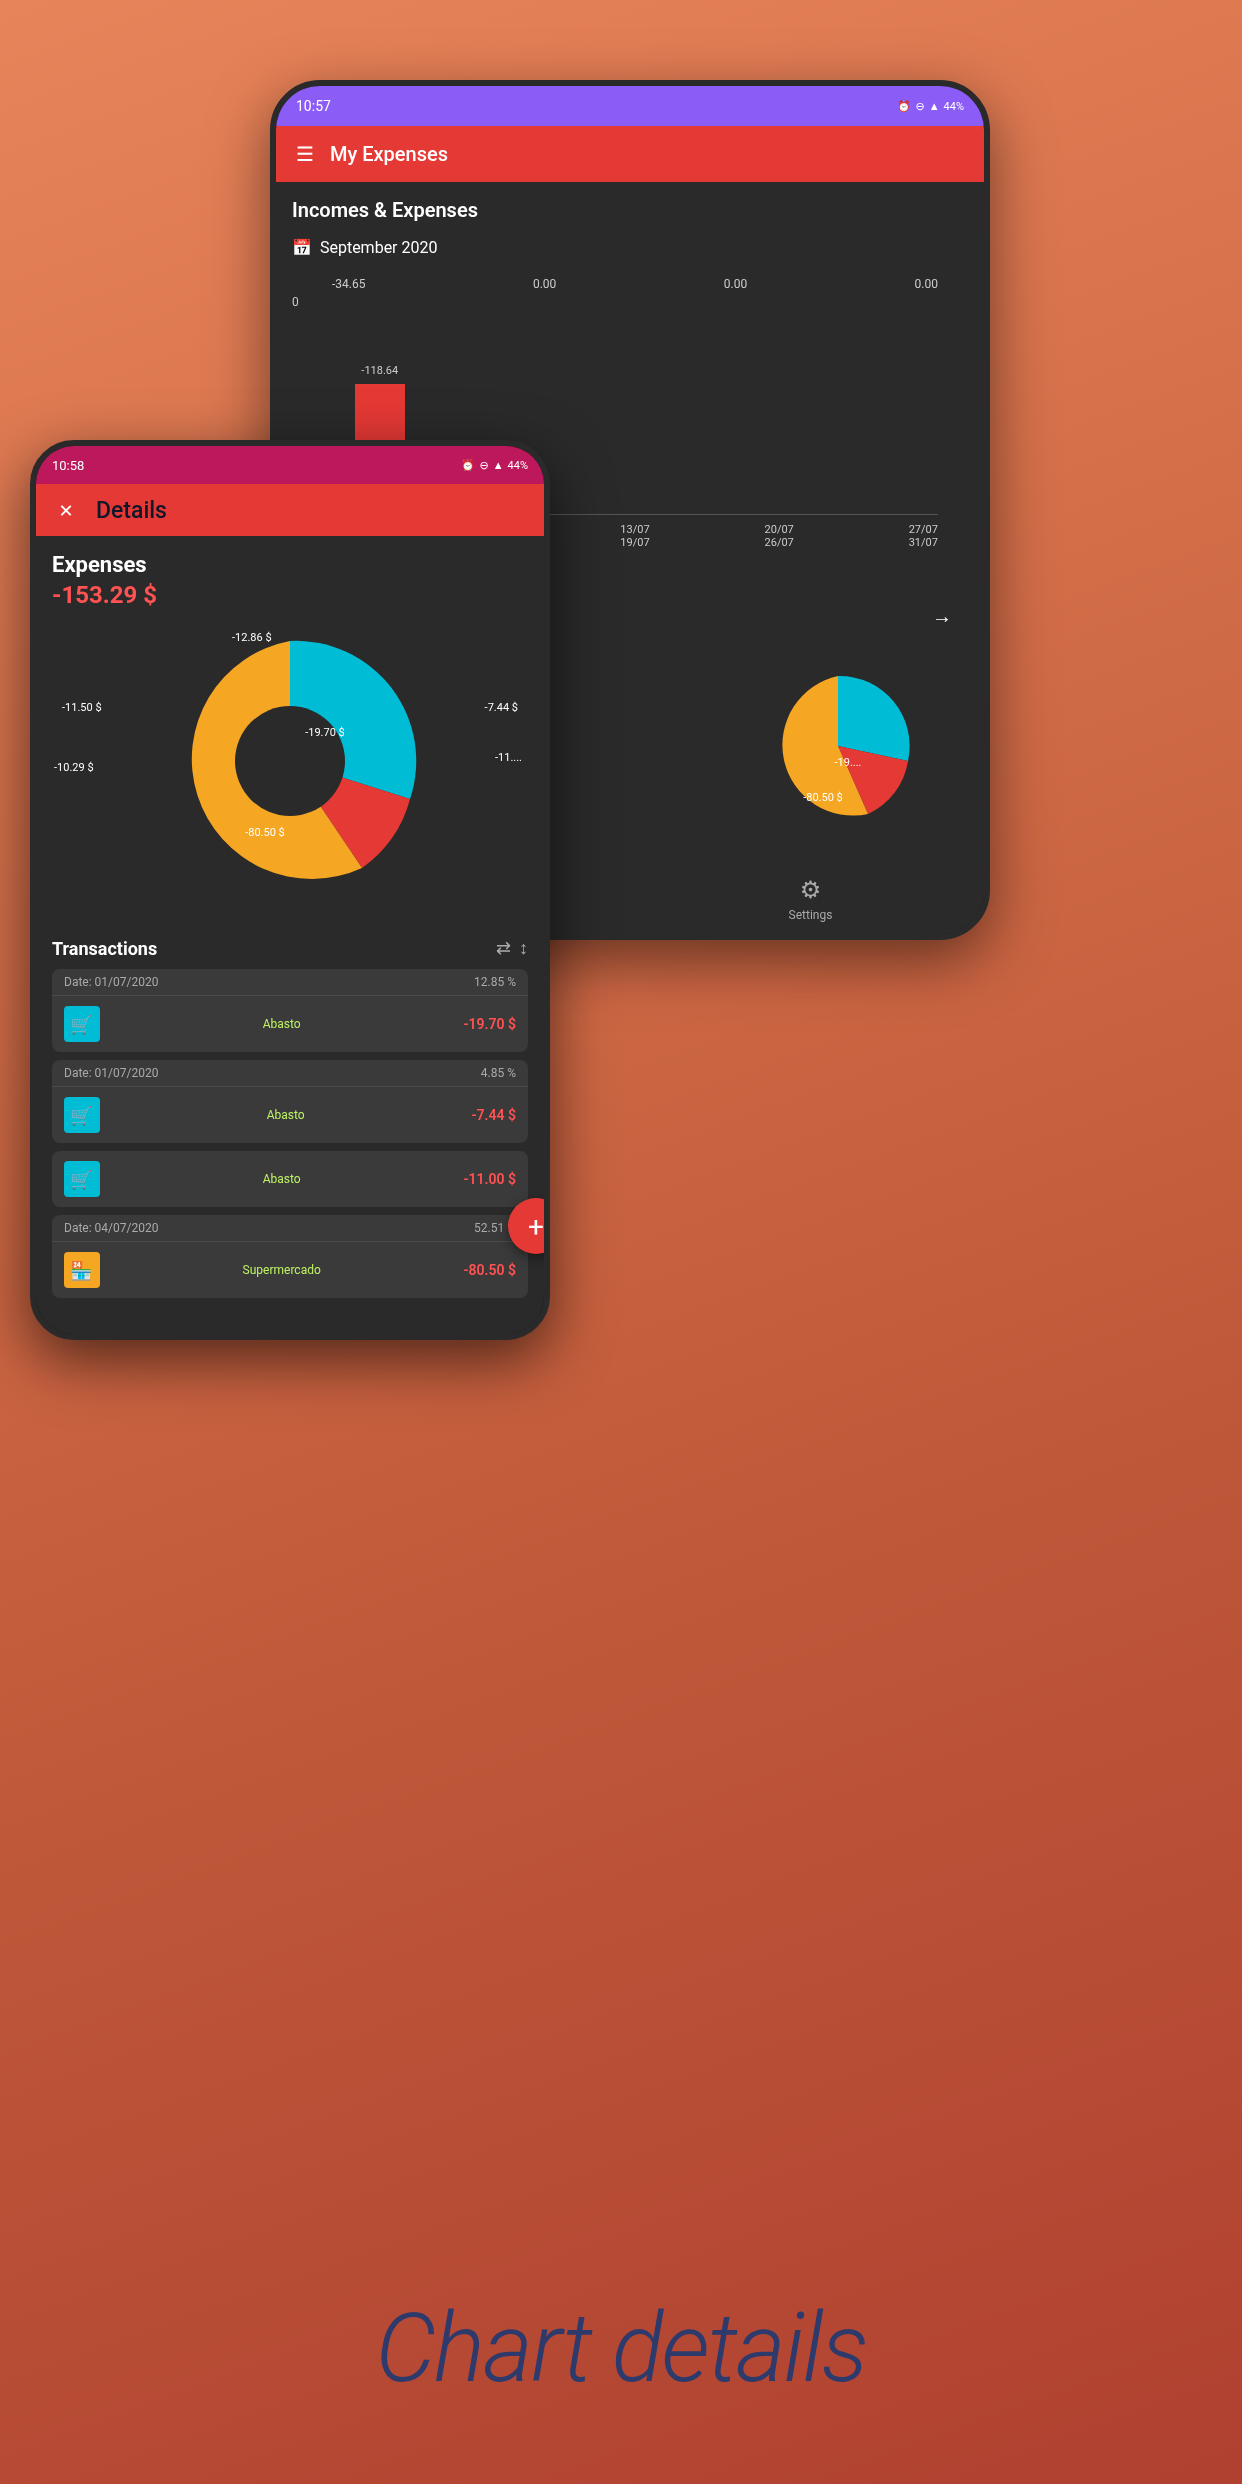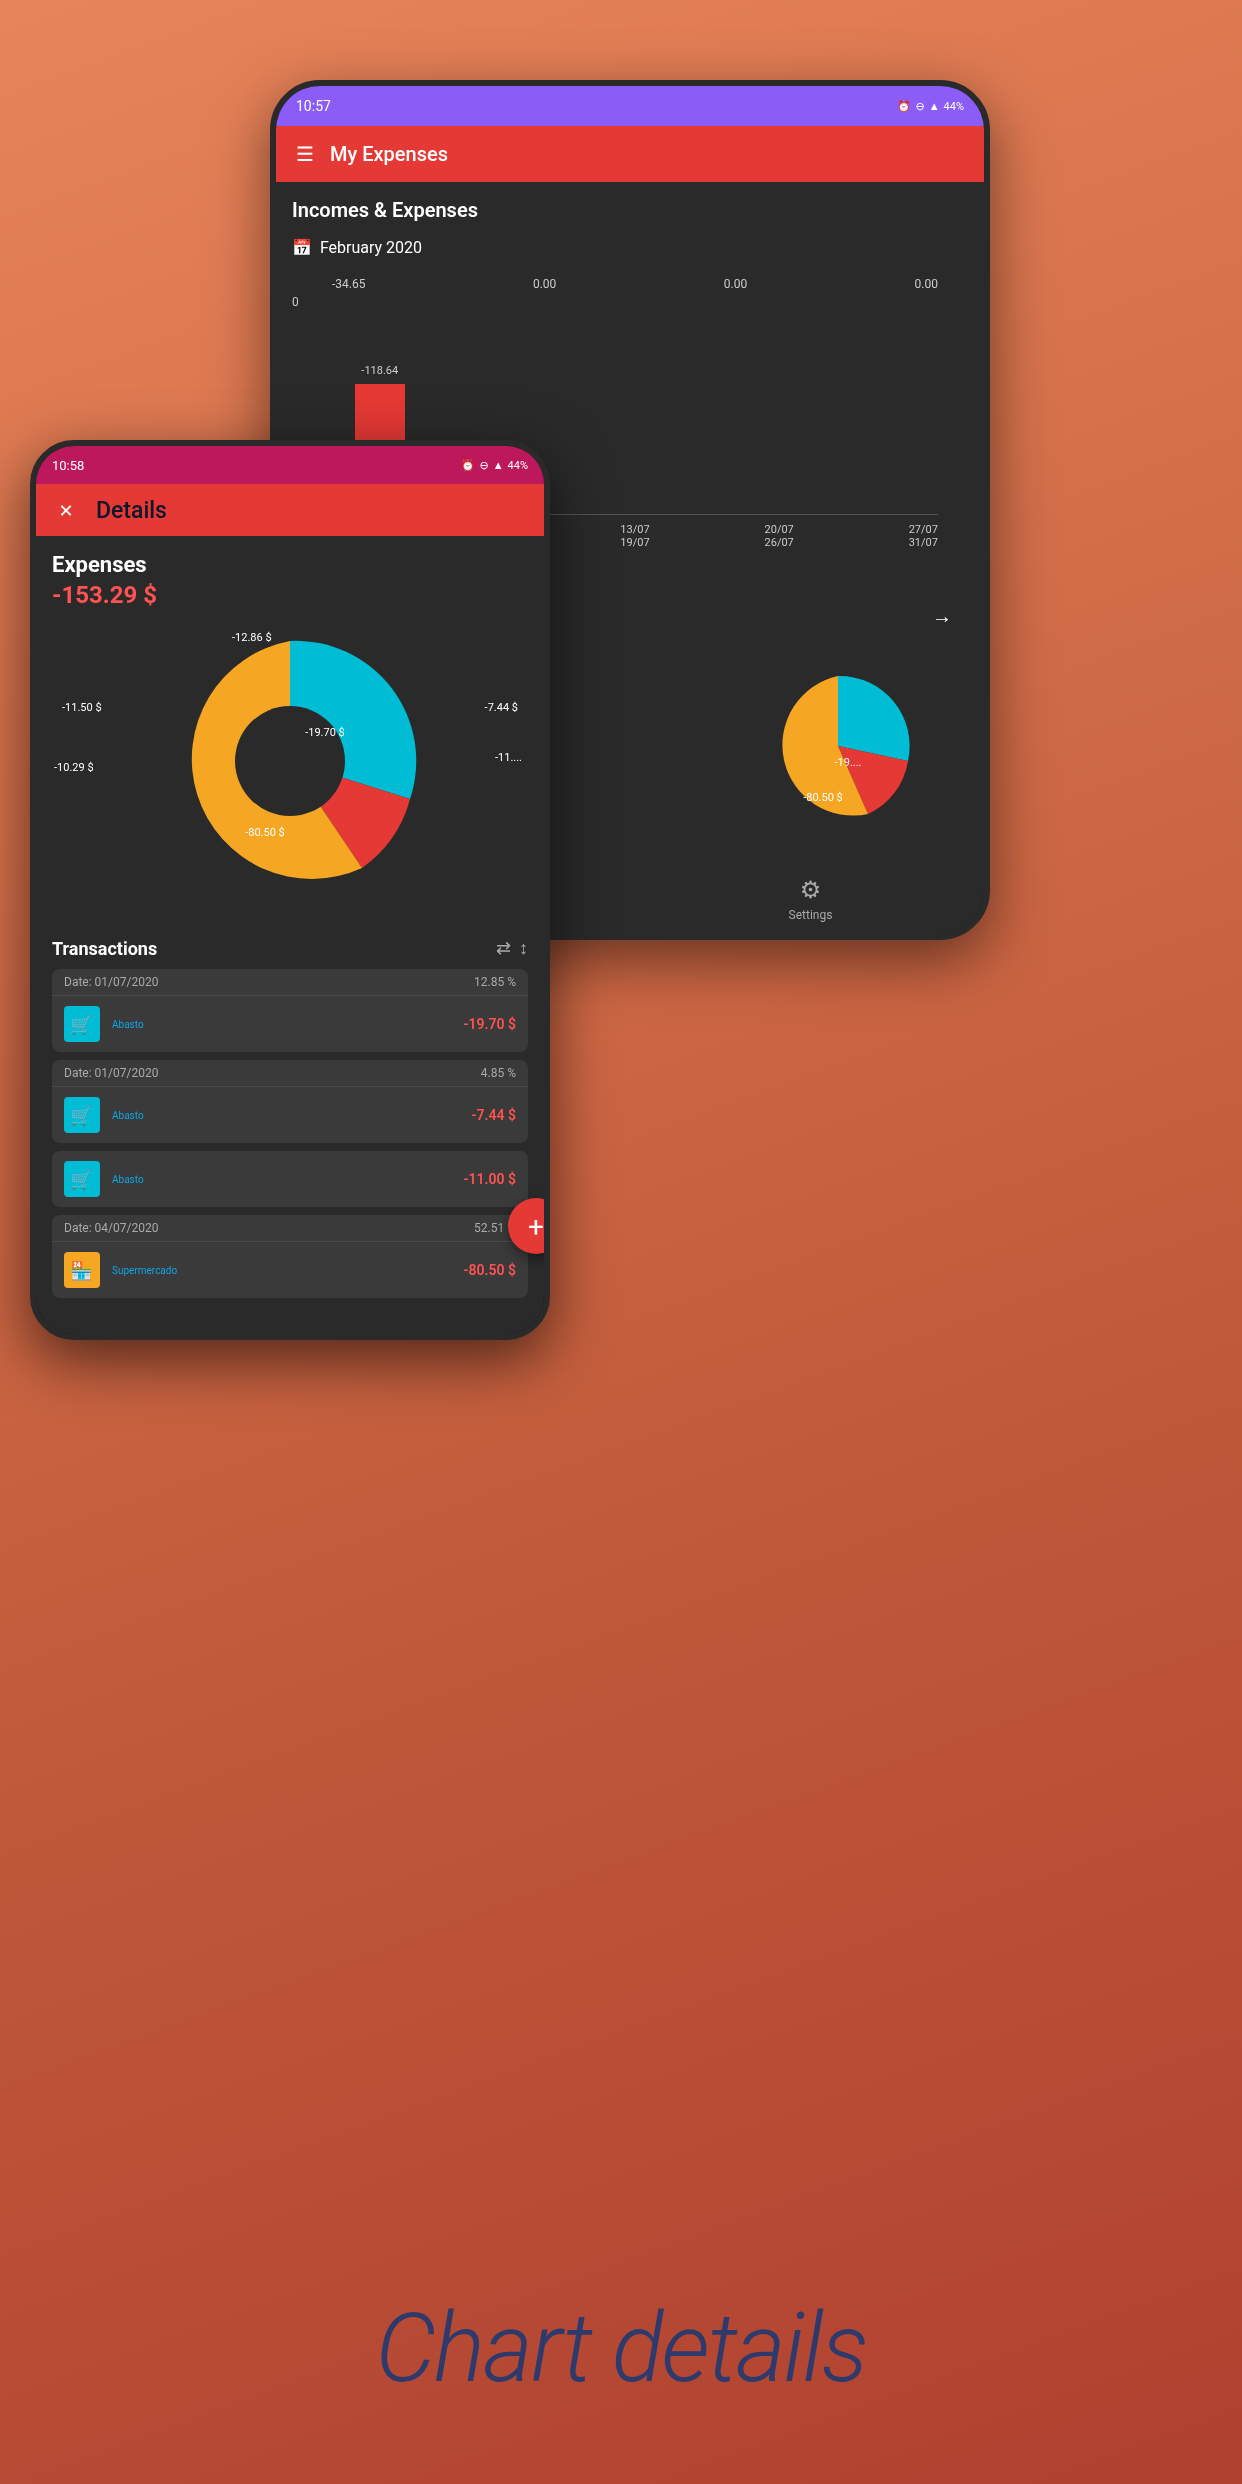--- a/index.html
+++ b/index.html
@@ -269,23 +269,24 @@
       color: white;
       font-size: 18px;
       flex-shrink: 0;
     }
 
     .transaction-icon.yellow {
       background: #f5a623;
     }
 
     .transaction-name {
-      color: #0ea5e9;
-      font-size: 10px;
+      color: #bef264;
+      font-size: 12px;
       flex: 1;
+      text-align: center;
     }
 
     .transaction-amount {
       color: #ff5252;
       font-size: 14px;
       font-weight: 600;
     }
 
     
     .fab {
@@ -383,21 +384,21 @@
 
   <div class="app-bar">
     <span class="hamburger">☰</span>
     <span class="title">My Expenses</span>
   </div>
 
   <div class="content">
     <div class="section-title">Incomes &amp; Expenses</div>
     <div class="date-row">
       <span class="calendar-icon">📅</span>
-      <span class="date-text">February 2020</span>
+      <span class="date-text">September 2020</span>
     </div>
 
     <div class="bar-chart-container">
       <div class="bar-chart-labels-top">
         <span>-34.65</span>
         <span>0.00</span>
         <span>0.00</span>
         <span>0.00</span>
       </div>
       <div style="position:relative; height:220px;">

